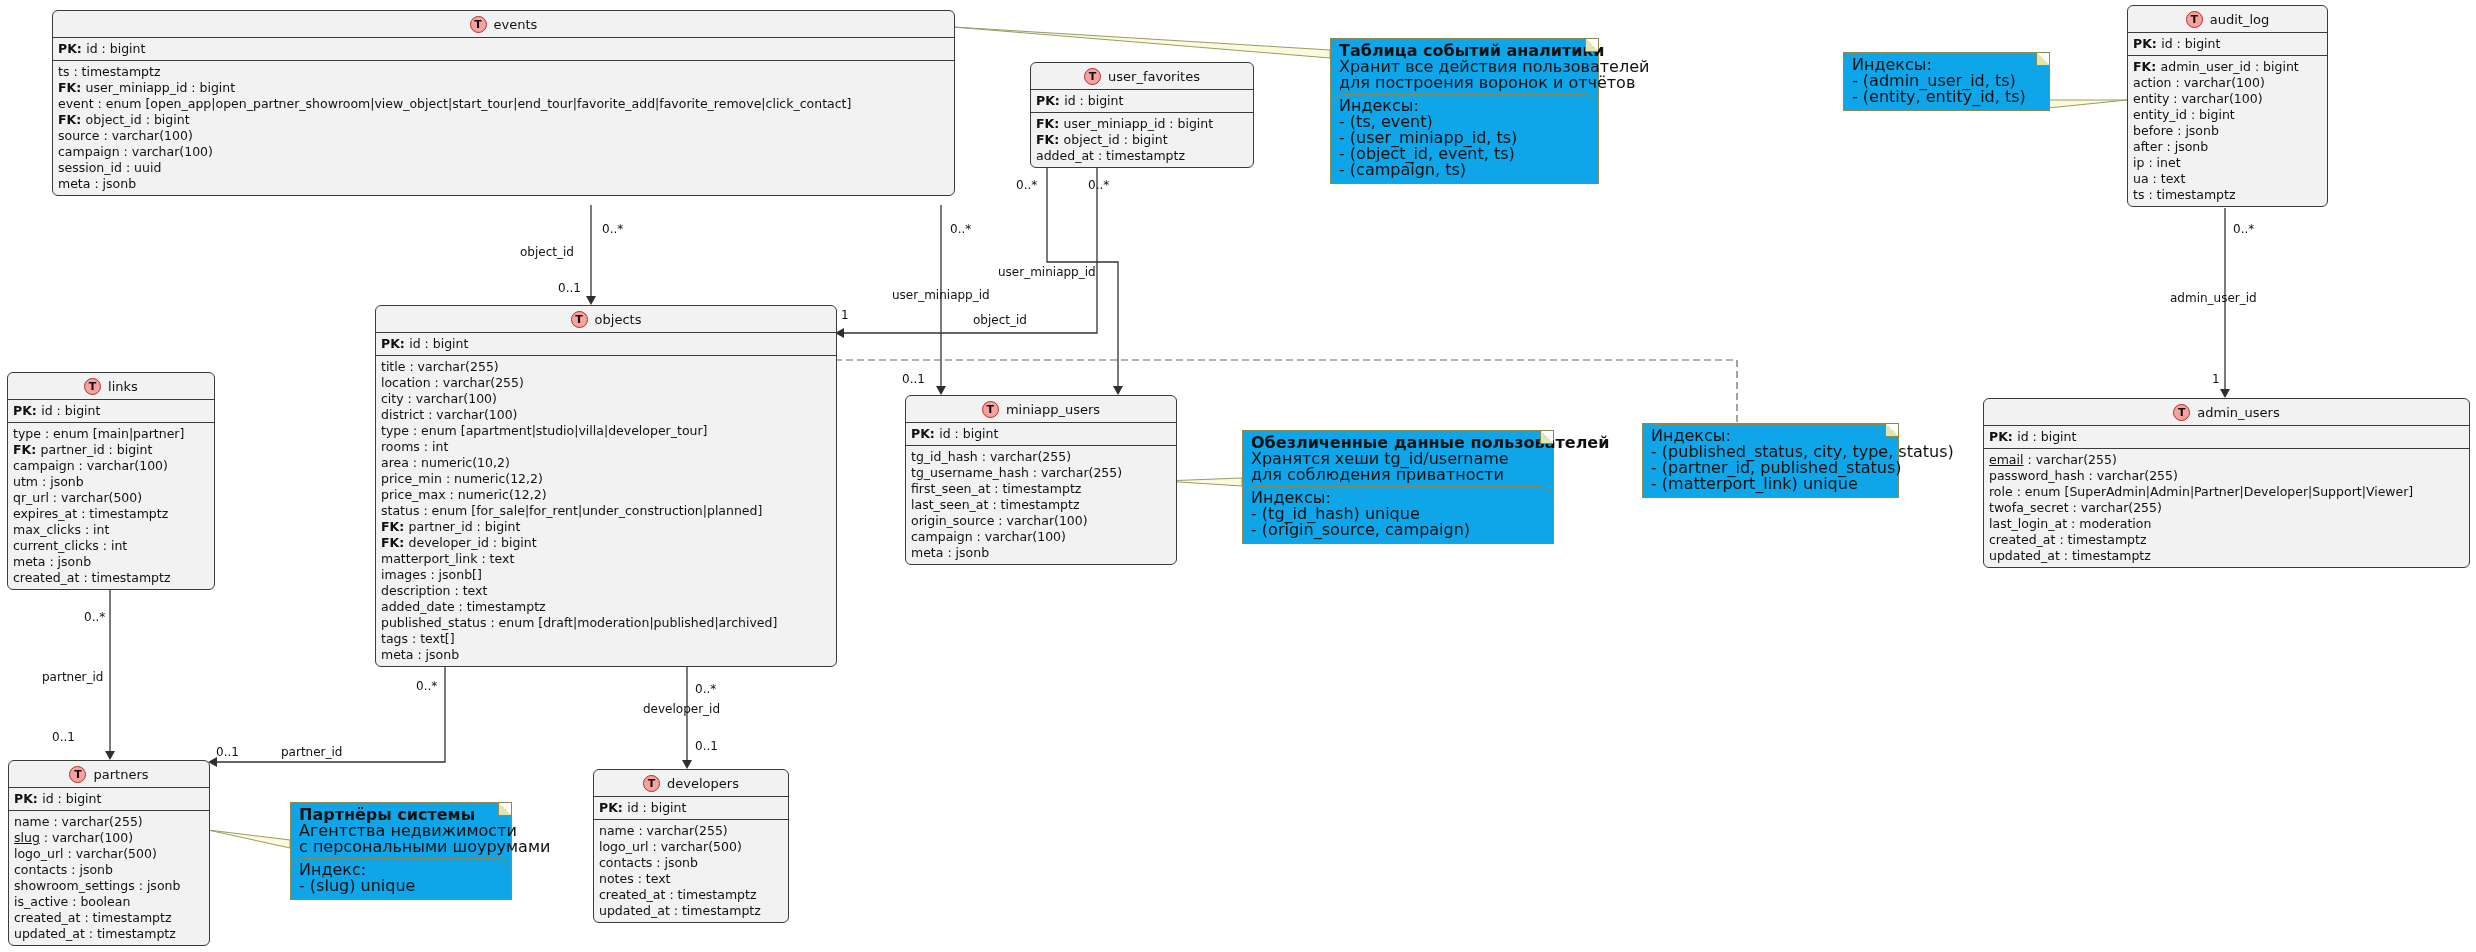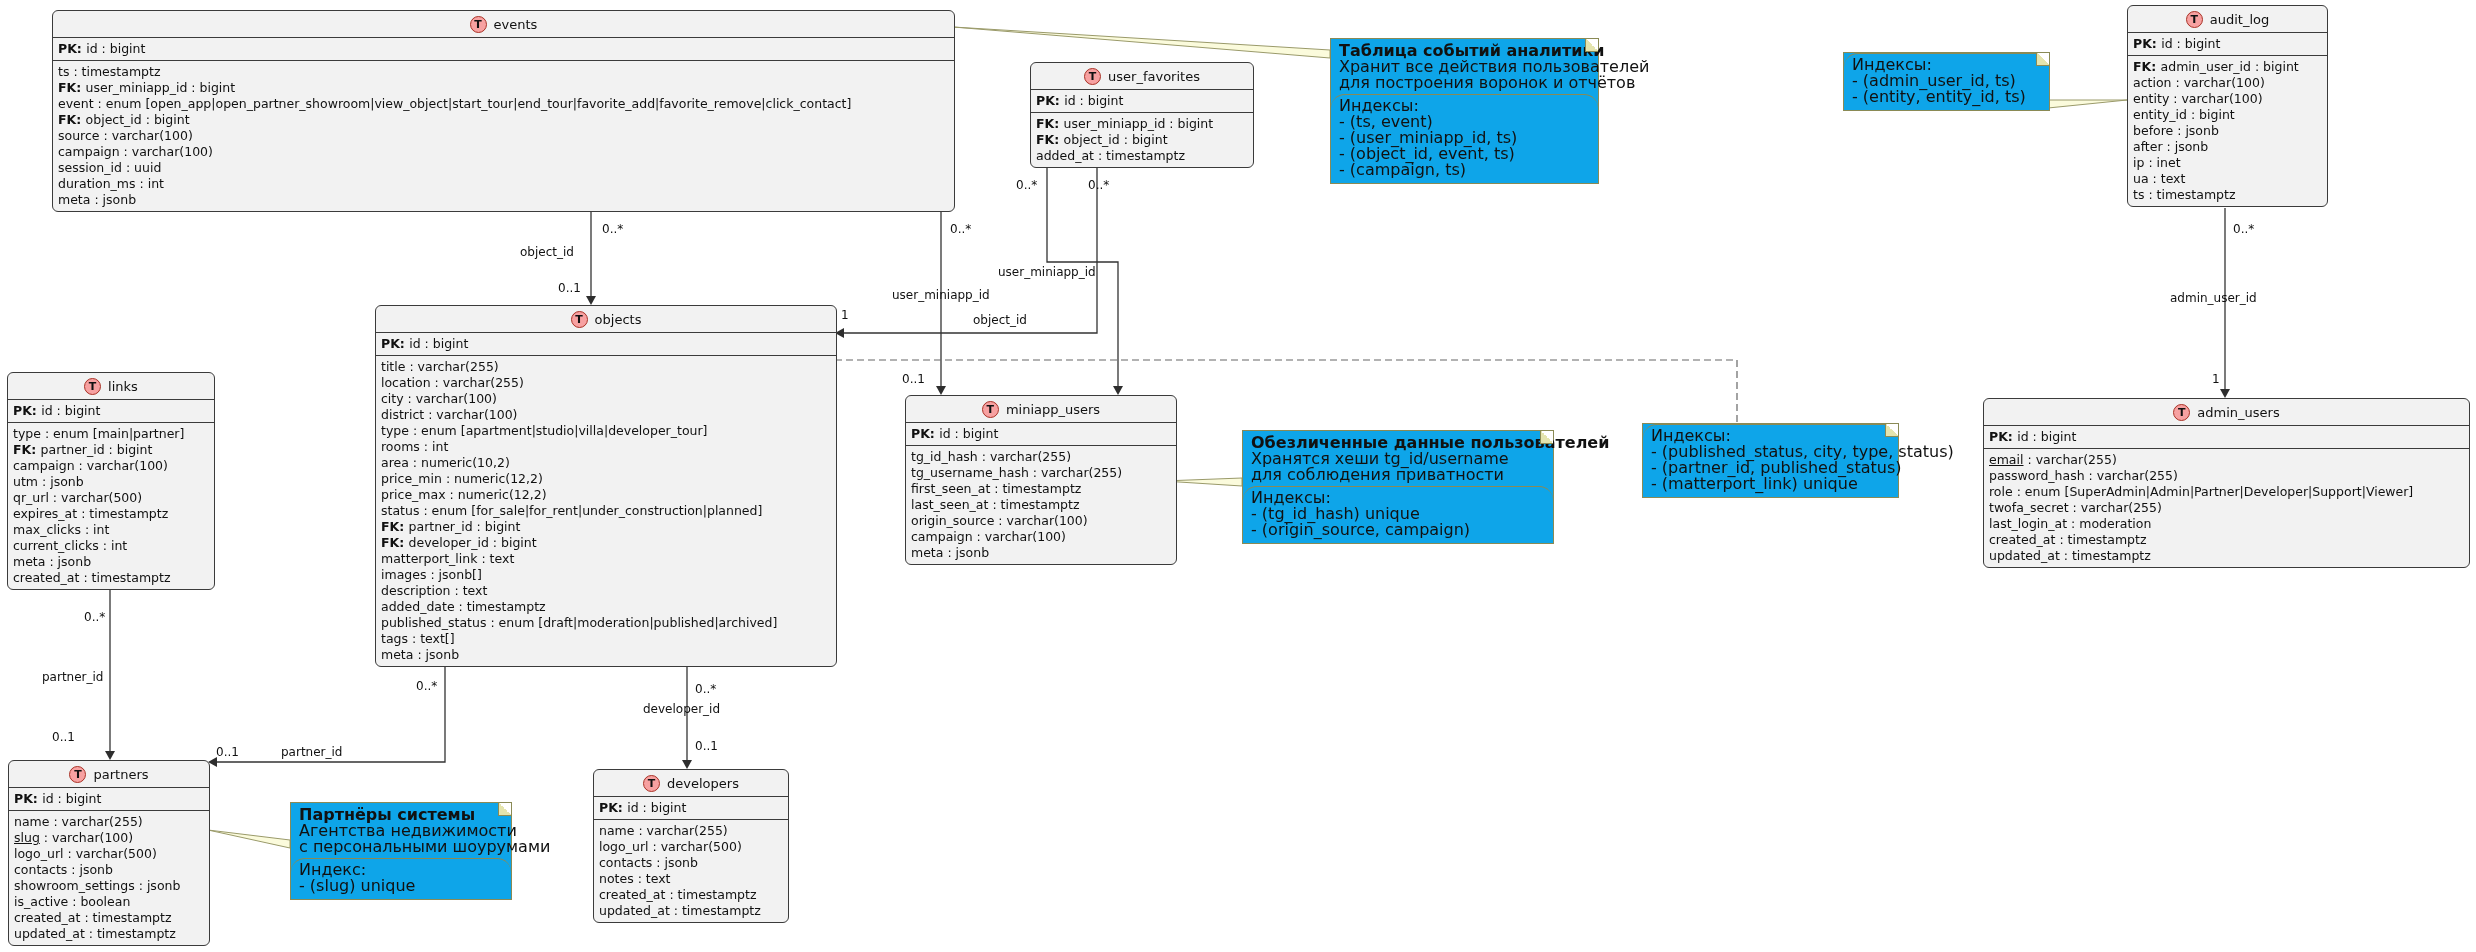--- a/index.html
+++ b/index.html
@@ -68,21 +68,20 @@
       <div class="row"><b>PK: </b>id : bigint</div>
     </div>
   <div class="comp">
       <div class="row">ts : timestamptz</div>
       <div class="row"><b>FK: </b>user_miniapp_id : bigint</div>
       <div class="row">event : enum [open_app|open_partner_showroom|view_object|start_tour|end_tour|favorite_add|favorite_remove|click_contact]</div>
       <div class="row"><b>FK: </b>object_id : bigint</div>
       <div class="row">source : varchar(100)</div>
       <div class="row">campaign : varchar(100)</div>
       <div class="row">session_id : uuid</div>
-      <div class="row">duration_ms : int</div>
       <div class="row">meta : jsonb</div>
     </div>
 </div>
 
 <div class="tbl" style="left:1030px;top:62px;width:222px;">
   <div class="tbl-h">
     <span class="tico">T</span>
     <span>user_favorites</span>
   </div>
   <div class="comp pk">

